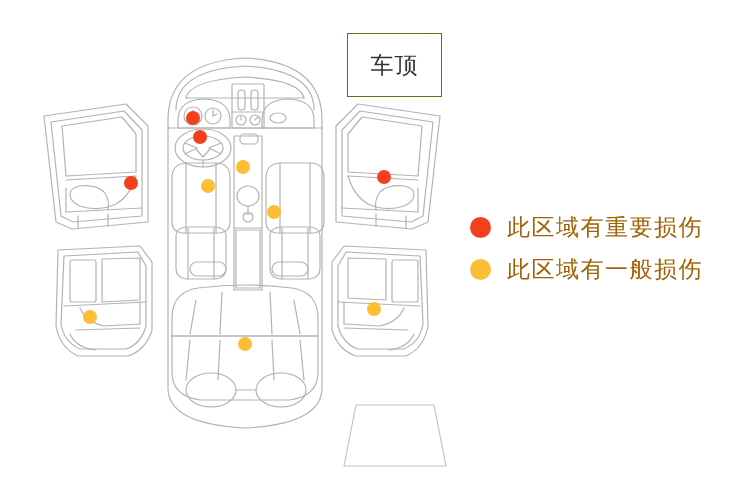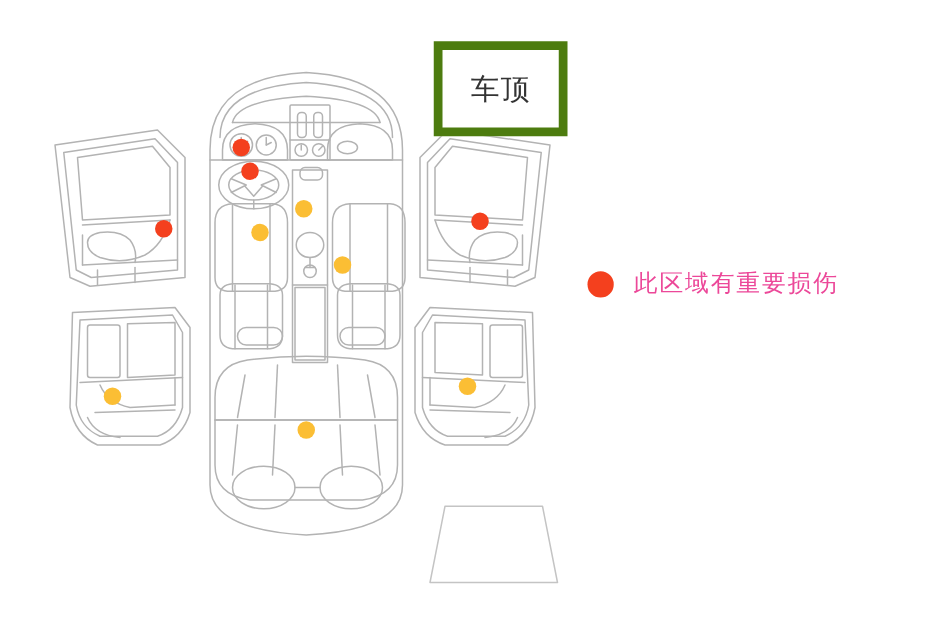--- a/index.html
+++ b/index.html
@@ -38,21 +38,21 @@
     color: #333333;
     font-size: 23px;
     letter-spacing: 1px;
     font-family: "DejaVu Sans", "Liberation Sans", sans-serif;
   }
   #roof-box {
     left: 347px;
     top: 33px;
     width: 93px;
     height: 62px;
-    border: 7px solid #4d7c0f;
+    border: 1px solid #4d7c0f;
     background: #ffffff;
   }
   #trunk-label {
     left: 349px;
     top: 406px;
     width: 90px;
     height: 60px;
     background: transparent;
   }
 
@@ -69,22 +69,22 @@
     height: 42px;
   }
   .legend-dot {
     width: 21px;
     height: 21px;
     border-radius: 50%;
     flex: 0 0 auto;
     margin-right: 16px;
   }
   .legend-text {
-    color: #ec4899;
-    font-size: 19px;
+    color: #a16207;
+    font-size: 23px;
     letter-spacing: 1.5px;
     white-space: nowrap;
     font-family: "DejaVu Sans", "Liberation Sans", sans-serif;
   }
 
   
   .marker {
     position: absolute;
     border-radius: 50%;
     transform: translate(-50%, -50%);
@@ -273,15 +273,19 @@
       <div class="marker" style="left: 245px; top: 344px; width: 14px; height: 14px; background: rgb(251, 190, 52);"></div>
       <div class="marker" style="left: 90px; top: 317px; width: 14px; height: 14px; background: rgb(251, 190, 52);"></div>
       <div class="marker" style="left: 374px; top: 309px; width: 14px; height: 14px; background: rgb(251, 190, 52);"></div>
     </div>
 
   <div id="legend">
       <div class="legend-row">
         <span class="legend-dot" style="background: rgb(244, 64, 30);"></span>
         <span class="legend-text">此区域有重要损伤</span>
       </div>
+      <div class="legend-row">
+        <span class="legend-dot" style="background: rgb(251, 190, 52);"></span>
+        <span class="legend-text">此区域有一般损伤</span>
+      </div>
     </div>
 
 </div>
 
 </body></html>

